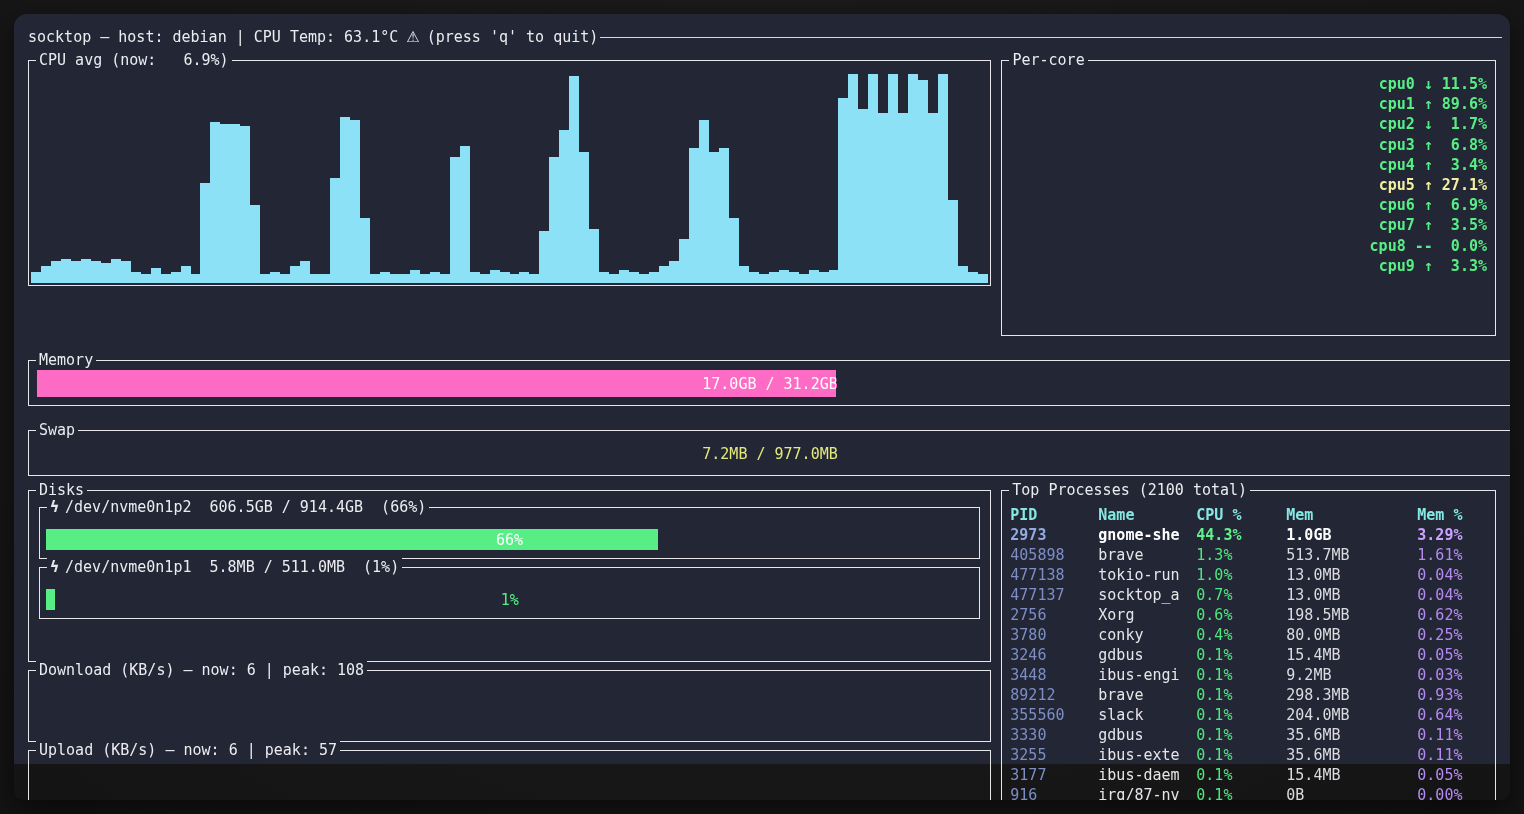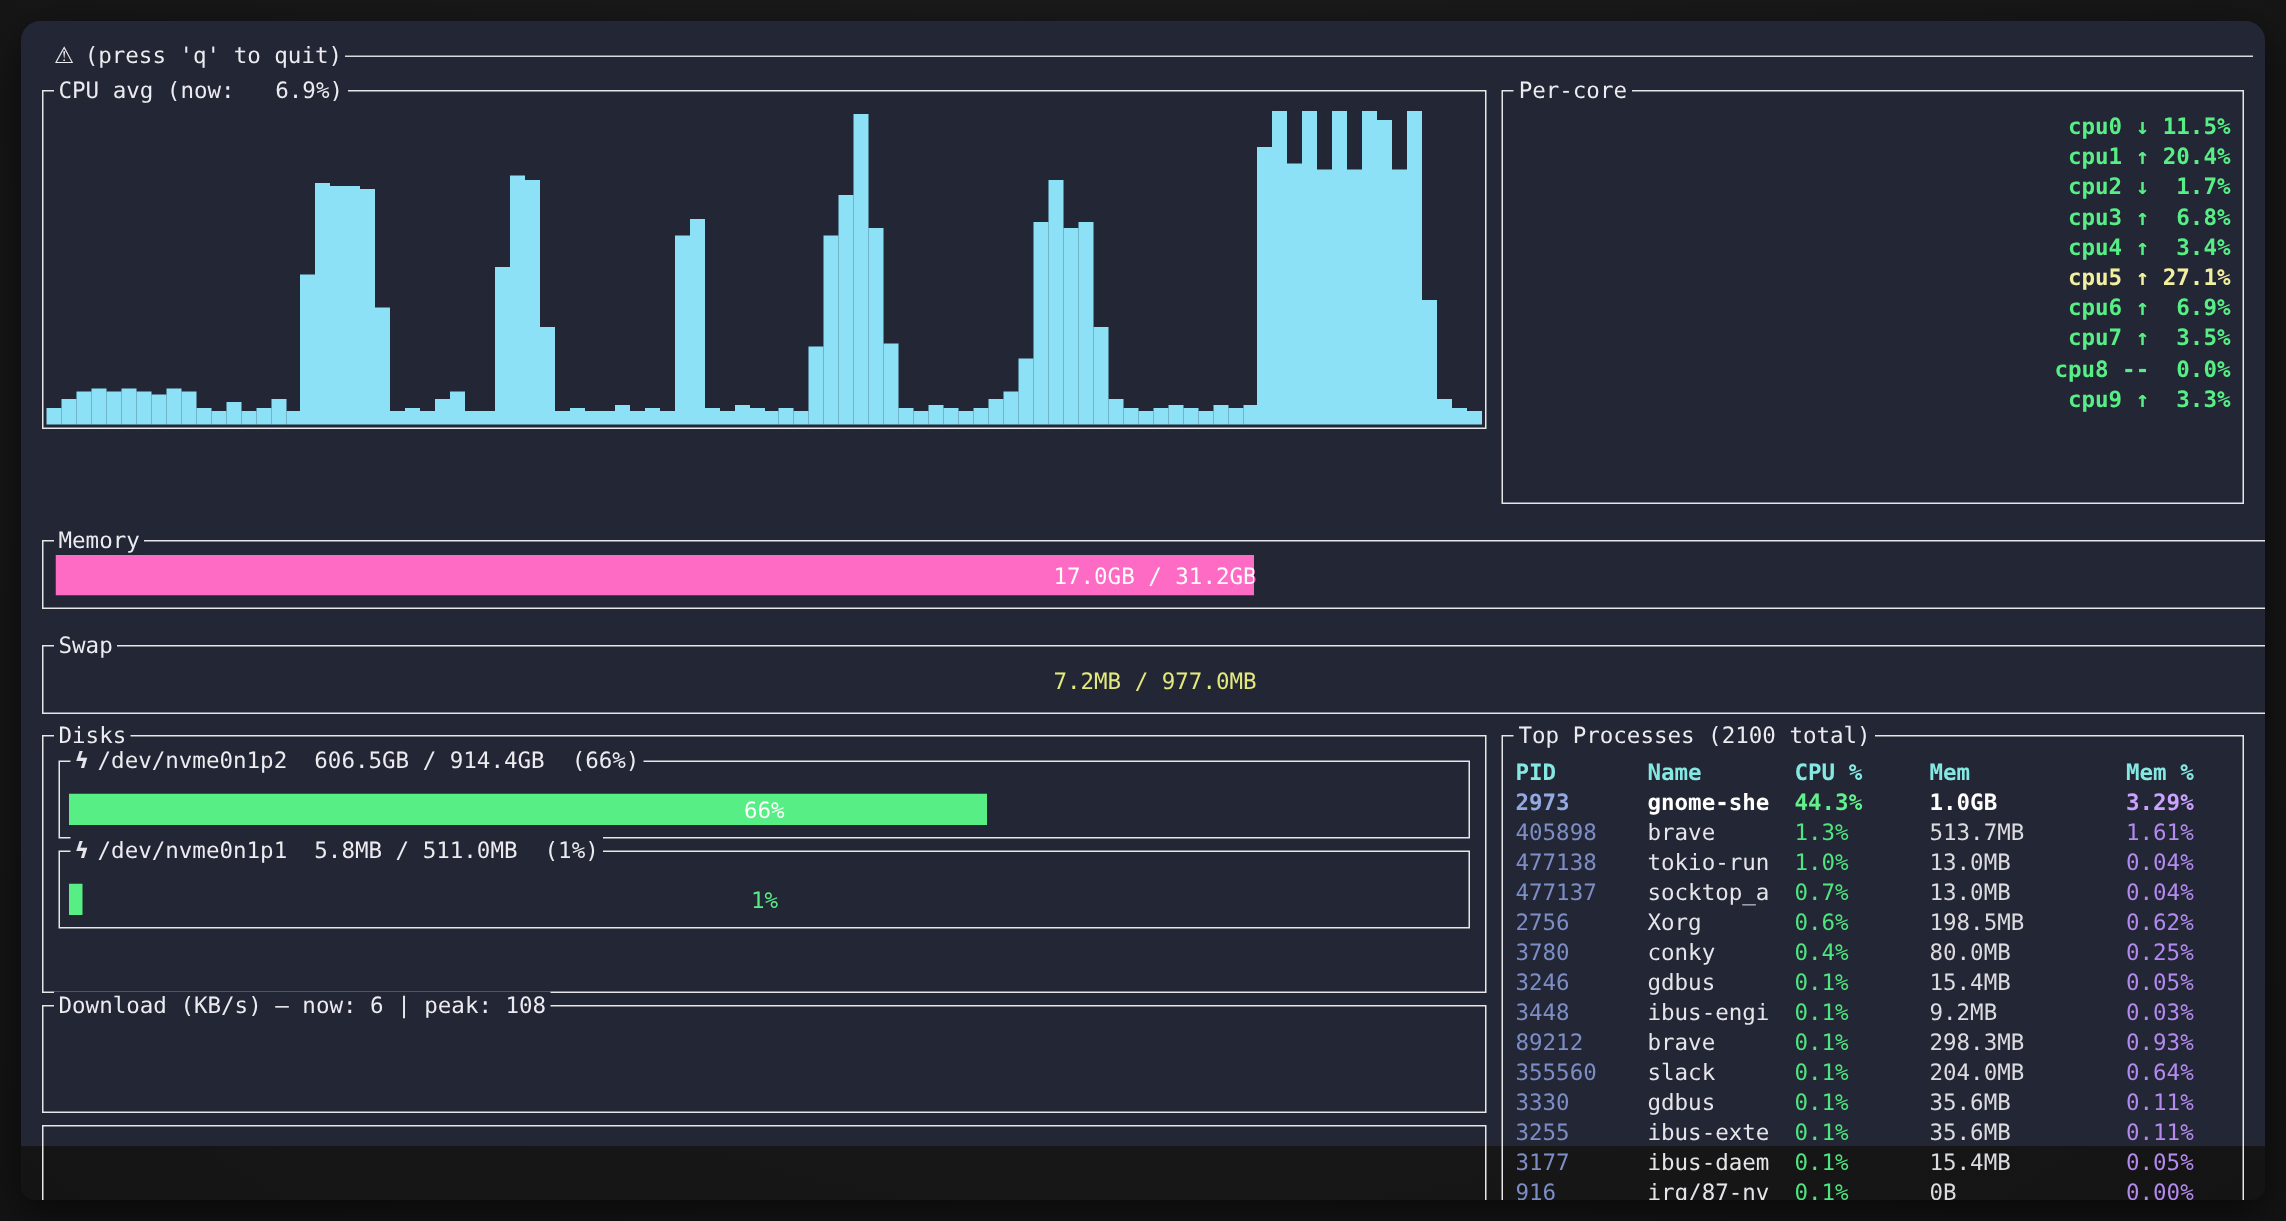--- a/index.html
+++ b/index.html
@@ -125,20 +125,21 @@
   .prow.bold .c-mem { color:#ffffff; }
   .prow.bold .c-memp { color:#cba2ff; }
 </style>
 </head>
 <body style="--term: #232735; --titlebar: #252525; --border: #e7e7ea; --text: #e9e9ec; --cyan: #8ce1f7; --green: #57ef85; --yellow: #f2efa0; --swapyellow: #e4e97d; --pink: #fd6bc5; --purple: #bb8cf2; --pidblue: #7d8ec6; --memp: #b48af0; --thcyan: #86e8e2; --cpugreen: #4fe57f;">
 
 <div class="window">
 
   <div class="terminal">
     <div class="hdr">
+      <span>socktop — host: debian | CPU Temp: 63.1°C</span>
       <span class="warn">⚠</span>
       <span>(press 'q' to quit)</span>
       <span class="rule"></span>
     </div>
 
     <div class="content">
 
       <div class="row1">
         <div class="panel cpu-panel">
           <span class="ptitle">CPU avg (now:   6.9%)</span>
@@ -317,21 +318,21 @@
                   <div class="sbar g tall" style="height: 100%;"></div>
                   <div class="sbar g tall" style="height: 100%;"></div>
                   <div class="sbar g tall" style="height: 100%;"></div>
                   <div class="sbar g tall" style="height: 100%;"></div>
                   <div class="sbar g tall" style="height: 100%;"></div>
                   <div class="sbar g tall" style="height: 100%;"></div>
                   <div class="sbar g tall" style="height: 100%;"></div>
                   <div class="sbar g tall" style="height: 100%;"></div>
                   <div class="sbar g" style="height: 95%;"></div>
                 </div>
-                <div class="core-label">cpu1 ↑ 20.4%</div>
+                <div class="core-label">cpu1 ↑ 89.6%</div>
               </div>
               <div class="core-row">
                 <div class="spark">
                   <div class="sbar g" style="height: 25%;"></div>
                   <div class="sbar g" style="height: 0%;"></div>
                   <div class="sbar g" style="height: 0%;"></div>
                   <div class="sbar g" style="height: 0%;"></div>
                   <div class="sbar g" style="height: 0%;"></div>
                   <div class="sbar g" style="height: 0%;"></div>
                   <div class="sbar g" style="height: 0%;"></div>
@@ -811,20 +812,21 @@
                 <div class="bar green" style="height: 1.85185%;"></div>
                 <div class="bar green" style="height: 1.85185%;"></div>
                 <div class="bar green" style="height: 1.85185%;"></div>
                 <div class="bar green" style="height: 1.85185%;"></div>
                 <div class="bar green" style="height: 1.85185%;"></div>
                 <div class="bar green" style="height: 1.85185%;"></div>
               </div>
           </div>
 
           <div class="panel net-panel upload">
+            <span class="ptitle">Upload (KB/s) — now: 6 | peak: 57</span>
             <div class="net-chart" id="ul-chart">
                 <div class="bar purple" style="height: 14.0351%;"></div>
                 <div class="bar purple" style="height: 17.5439%;"></div>
                 <div class="bar purple" style="height: 24.5614%;"></div>
                 <div class="bar purple" style="height: 21.0526%;"></div>
                 <div class="bar purple" style="height: 14.0351%;"></div>
                 <div class="bar purple" style="height: 14.0351%;"></div>
                 <div class="bar purple" style="height: 17.5439%;"></div>
                 <div class="bar purple" style="height: 14.0351%;"></div>
                 <div class="bar purple" style="height: 14.0351%;"></div>

